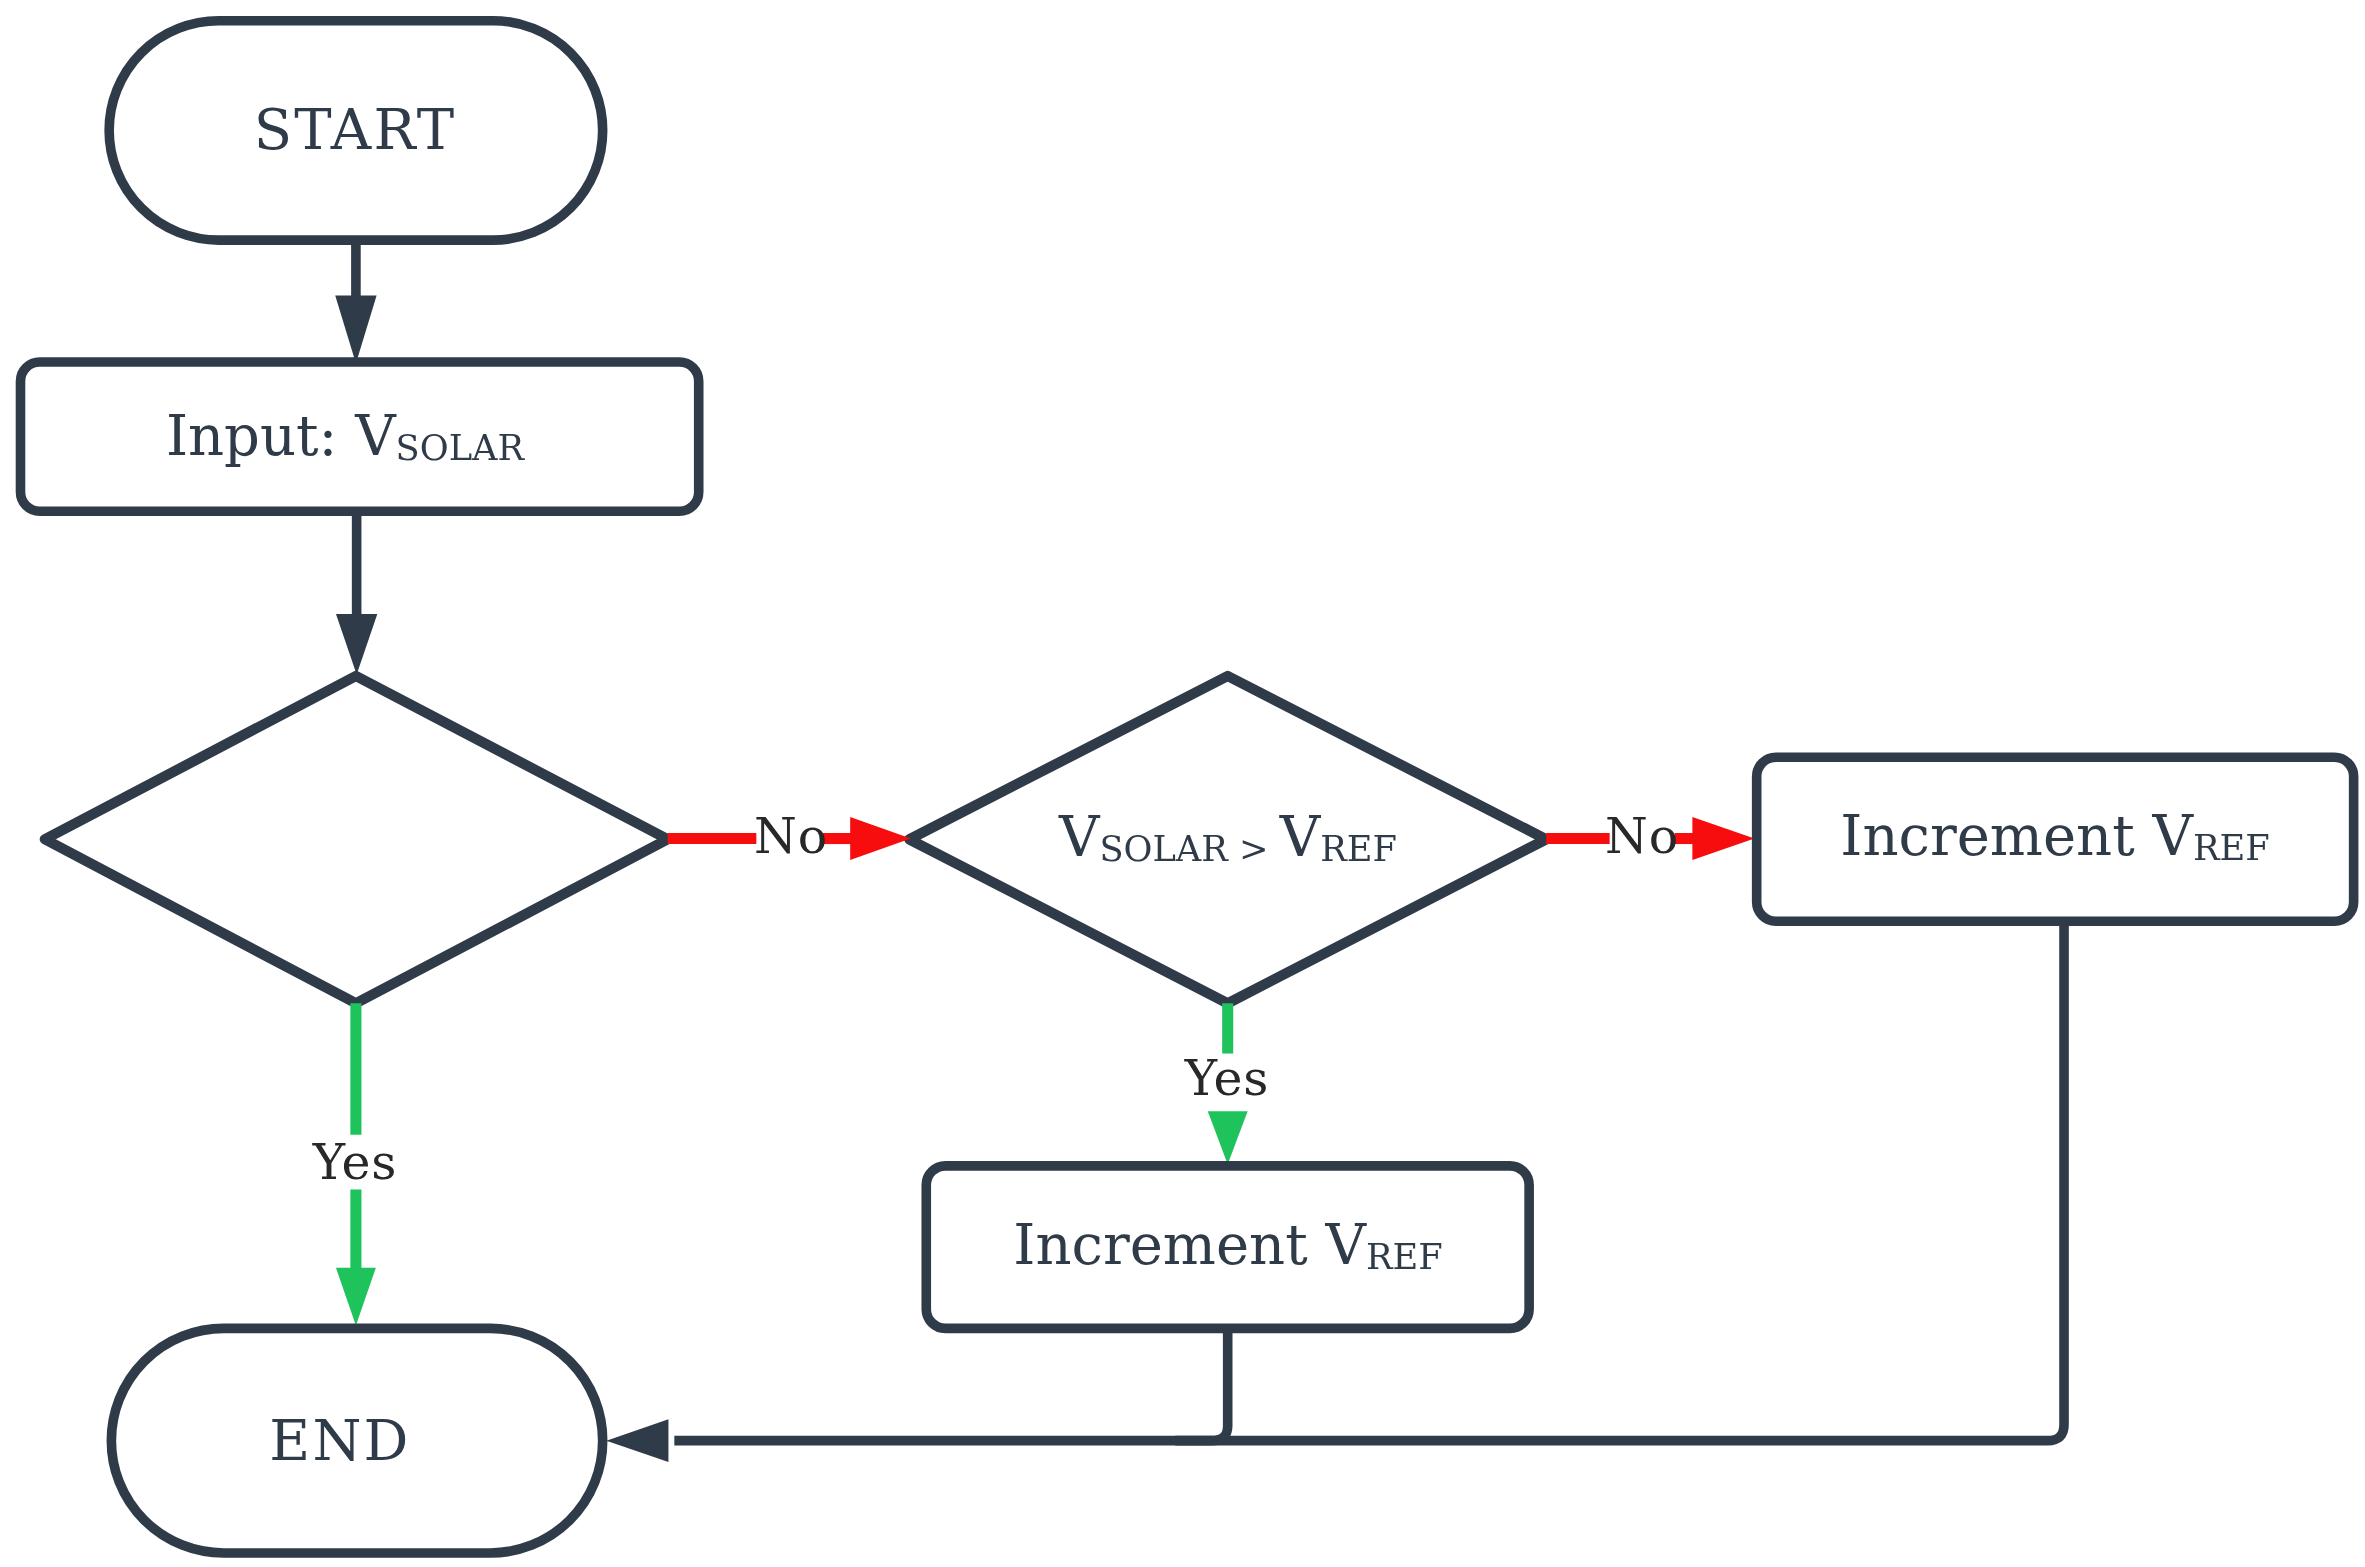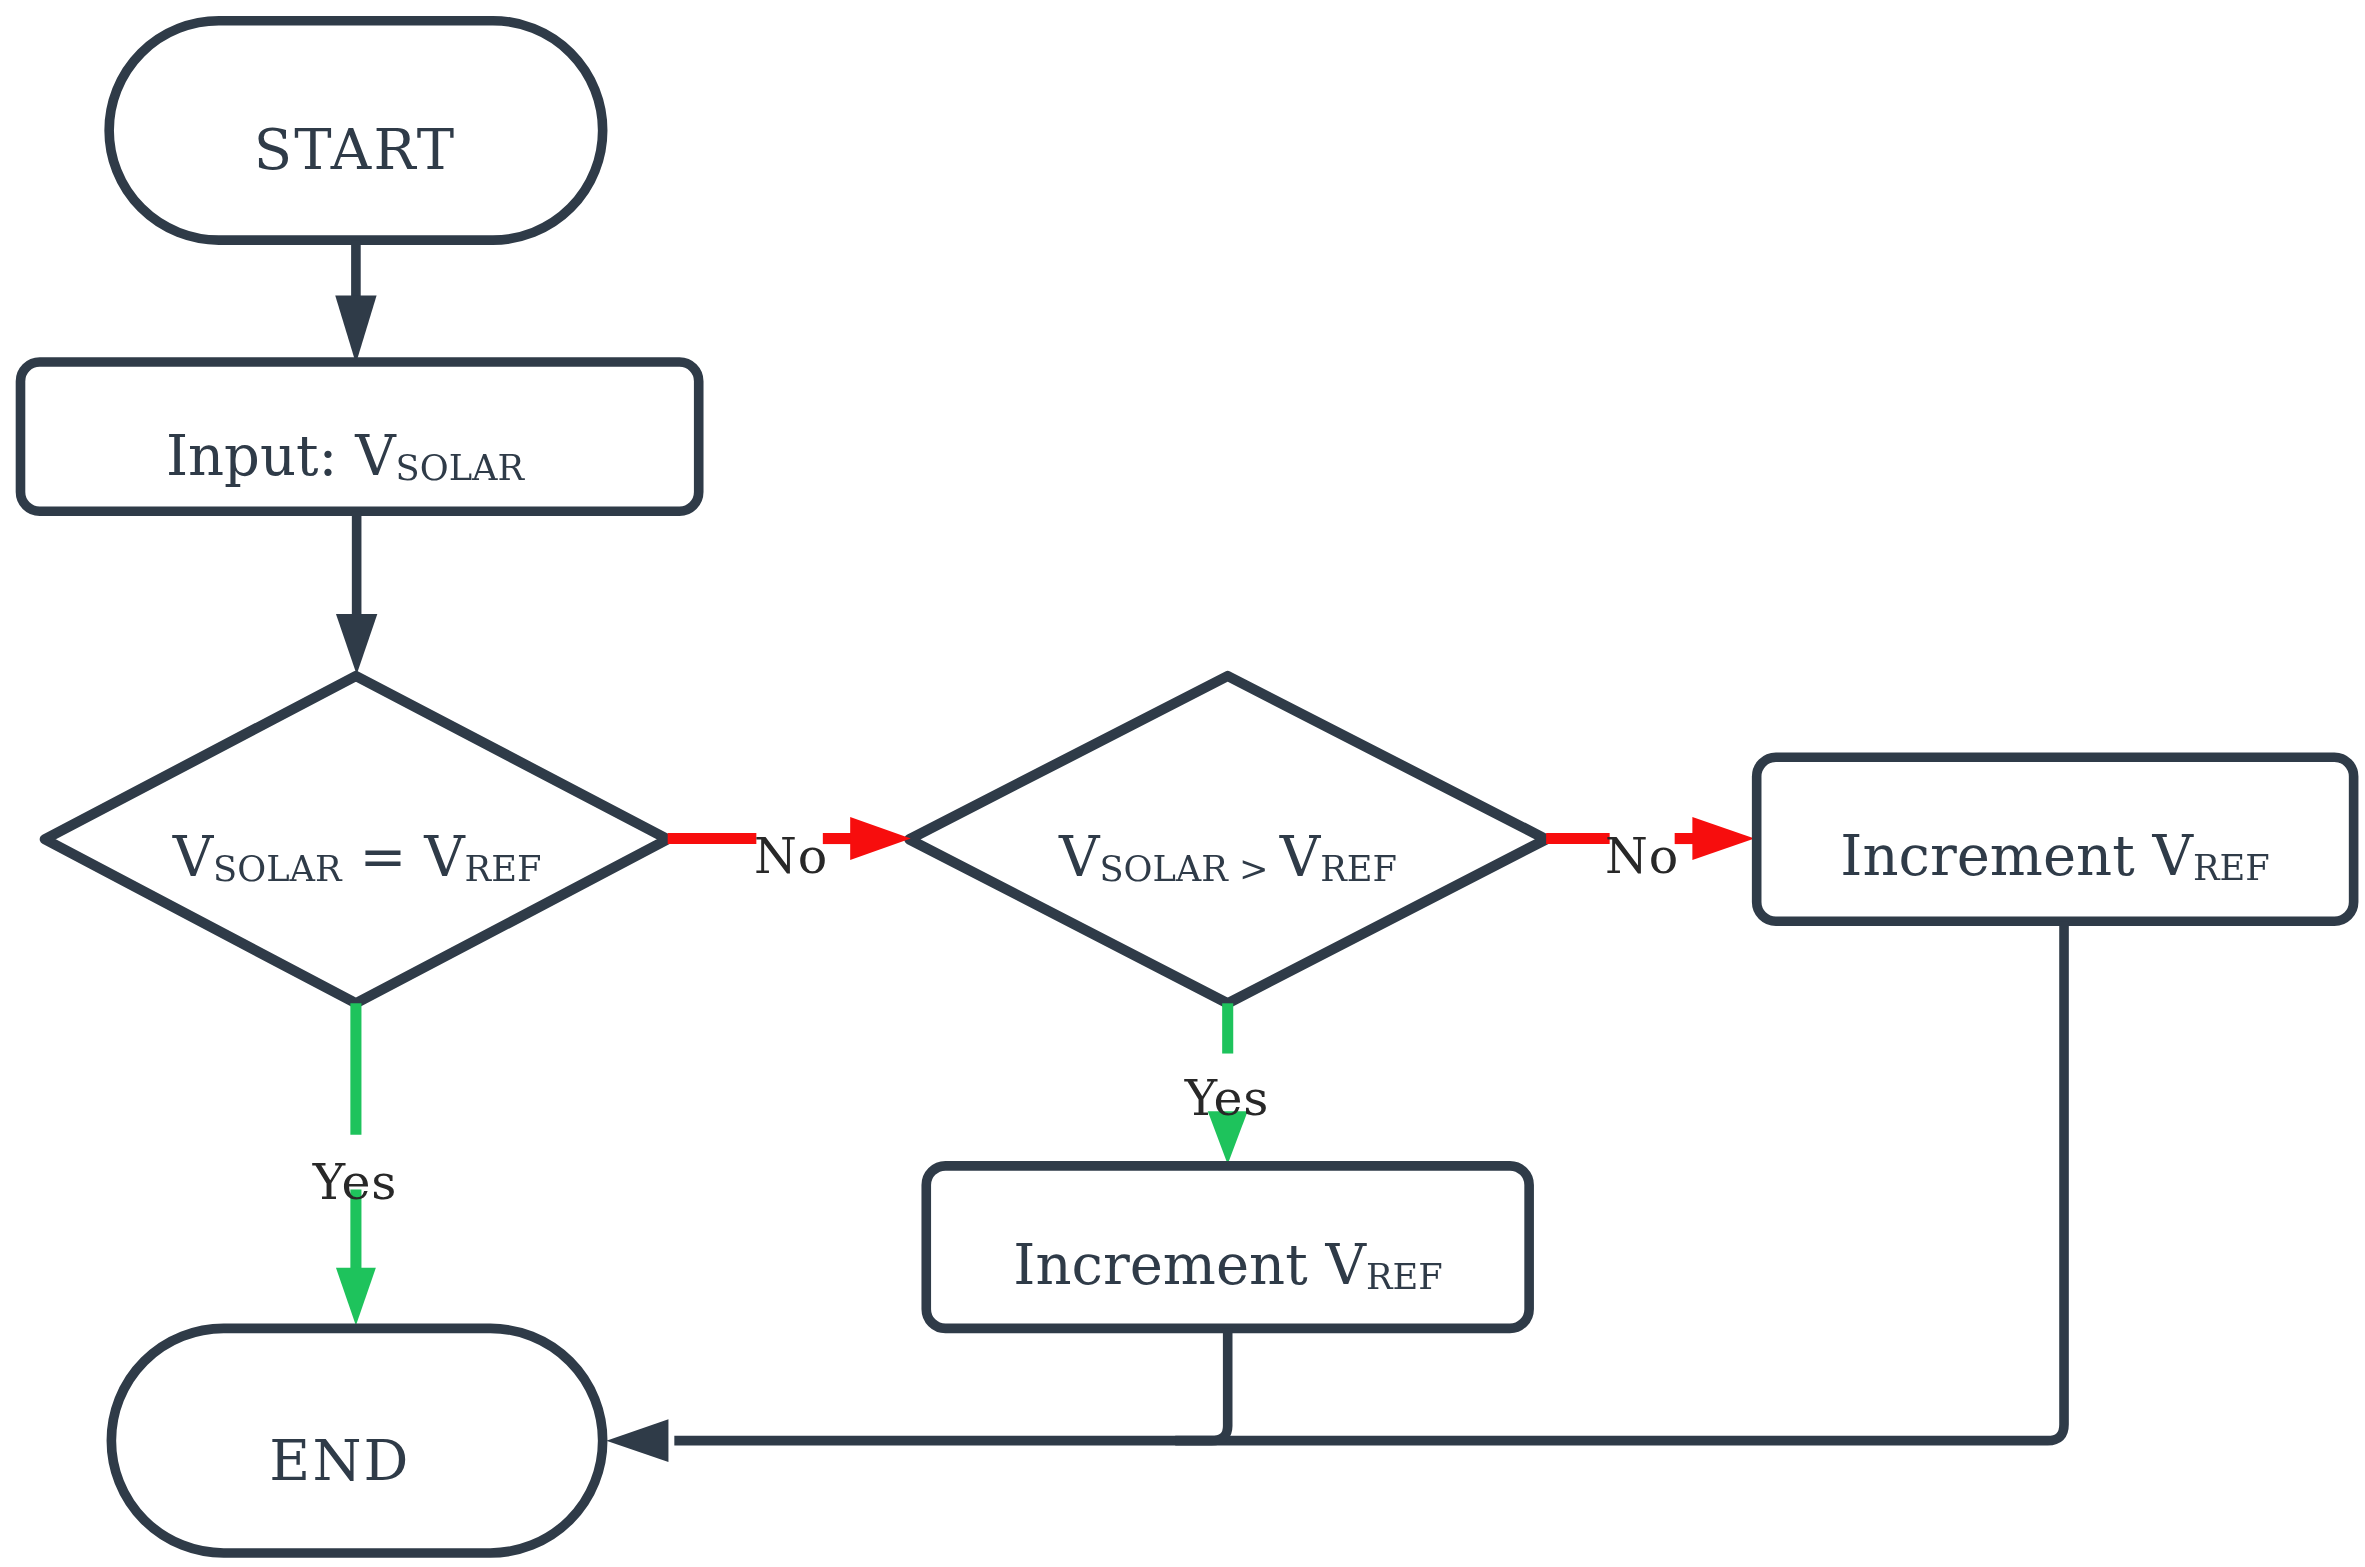--- a/index.html
+++ b/index.html
@@ -20,21 +20,20 @@
   }
   #shapes{position:absolute;left:0;top:0;}
   .label{
     position:absolute;
     transform:translate(-50%,-50%);
     white-space:nowrap;
     color:var(--ink);
     font-size:56px;
     line-height:1;
     text-align:center;
-    margin-top:20px;
   }
   .label .sub{
     font-size:0.63em;
     vertical-align:-0.14em;
   }
   .terminal-label{letter-spacing:2.2px;}
   .edge-label{
     font-size:49px;
     font-weight:normal;
     color:var(--label);
@@ -90,23 +89,20 @@
   </svg>
 
   <div class="label terminal-label" style="left:355px;top:130px">
     <span>START</span>
   </div>
 
   <div class="label" style="left:345px;top:437px">
     <span>Input: V</span><span class="sub">SOLAR</span>
   </div>
 
-  <div class="label" style="left:357px;top:838px">
-    <span>V</span><span class="sub">SOLAR</span><span> = V</span><span class="sub">REF</span>
-  </div>
 
   <div class="label" style="left:1228px;top:838px">
     <span>V</span><span class="sub">SOLAR &gt; </span><span>V</span><span class="sub">REF</span>
   </div>
 
   <div class="label" style="left:2055px;top:837px">
     <span>Increment V</span><span class="sub">REF</span>
   </div>
 
   <div class="label" style="left:1228px;top:1246px">

